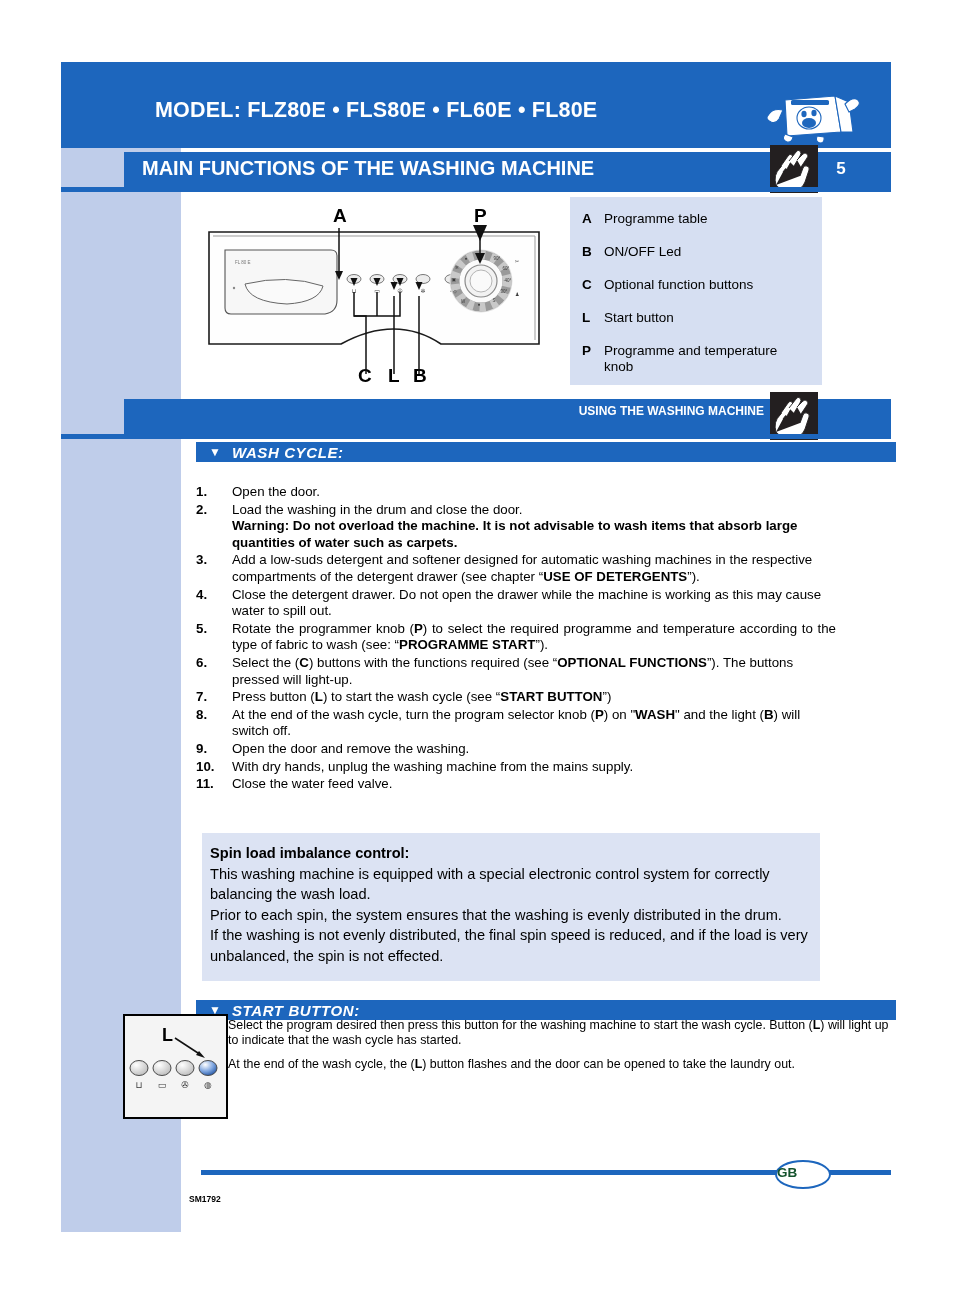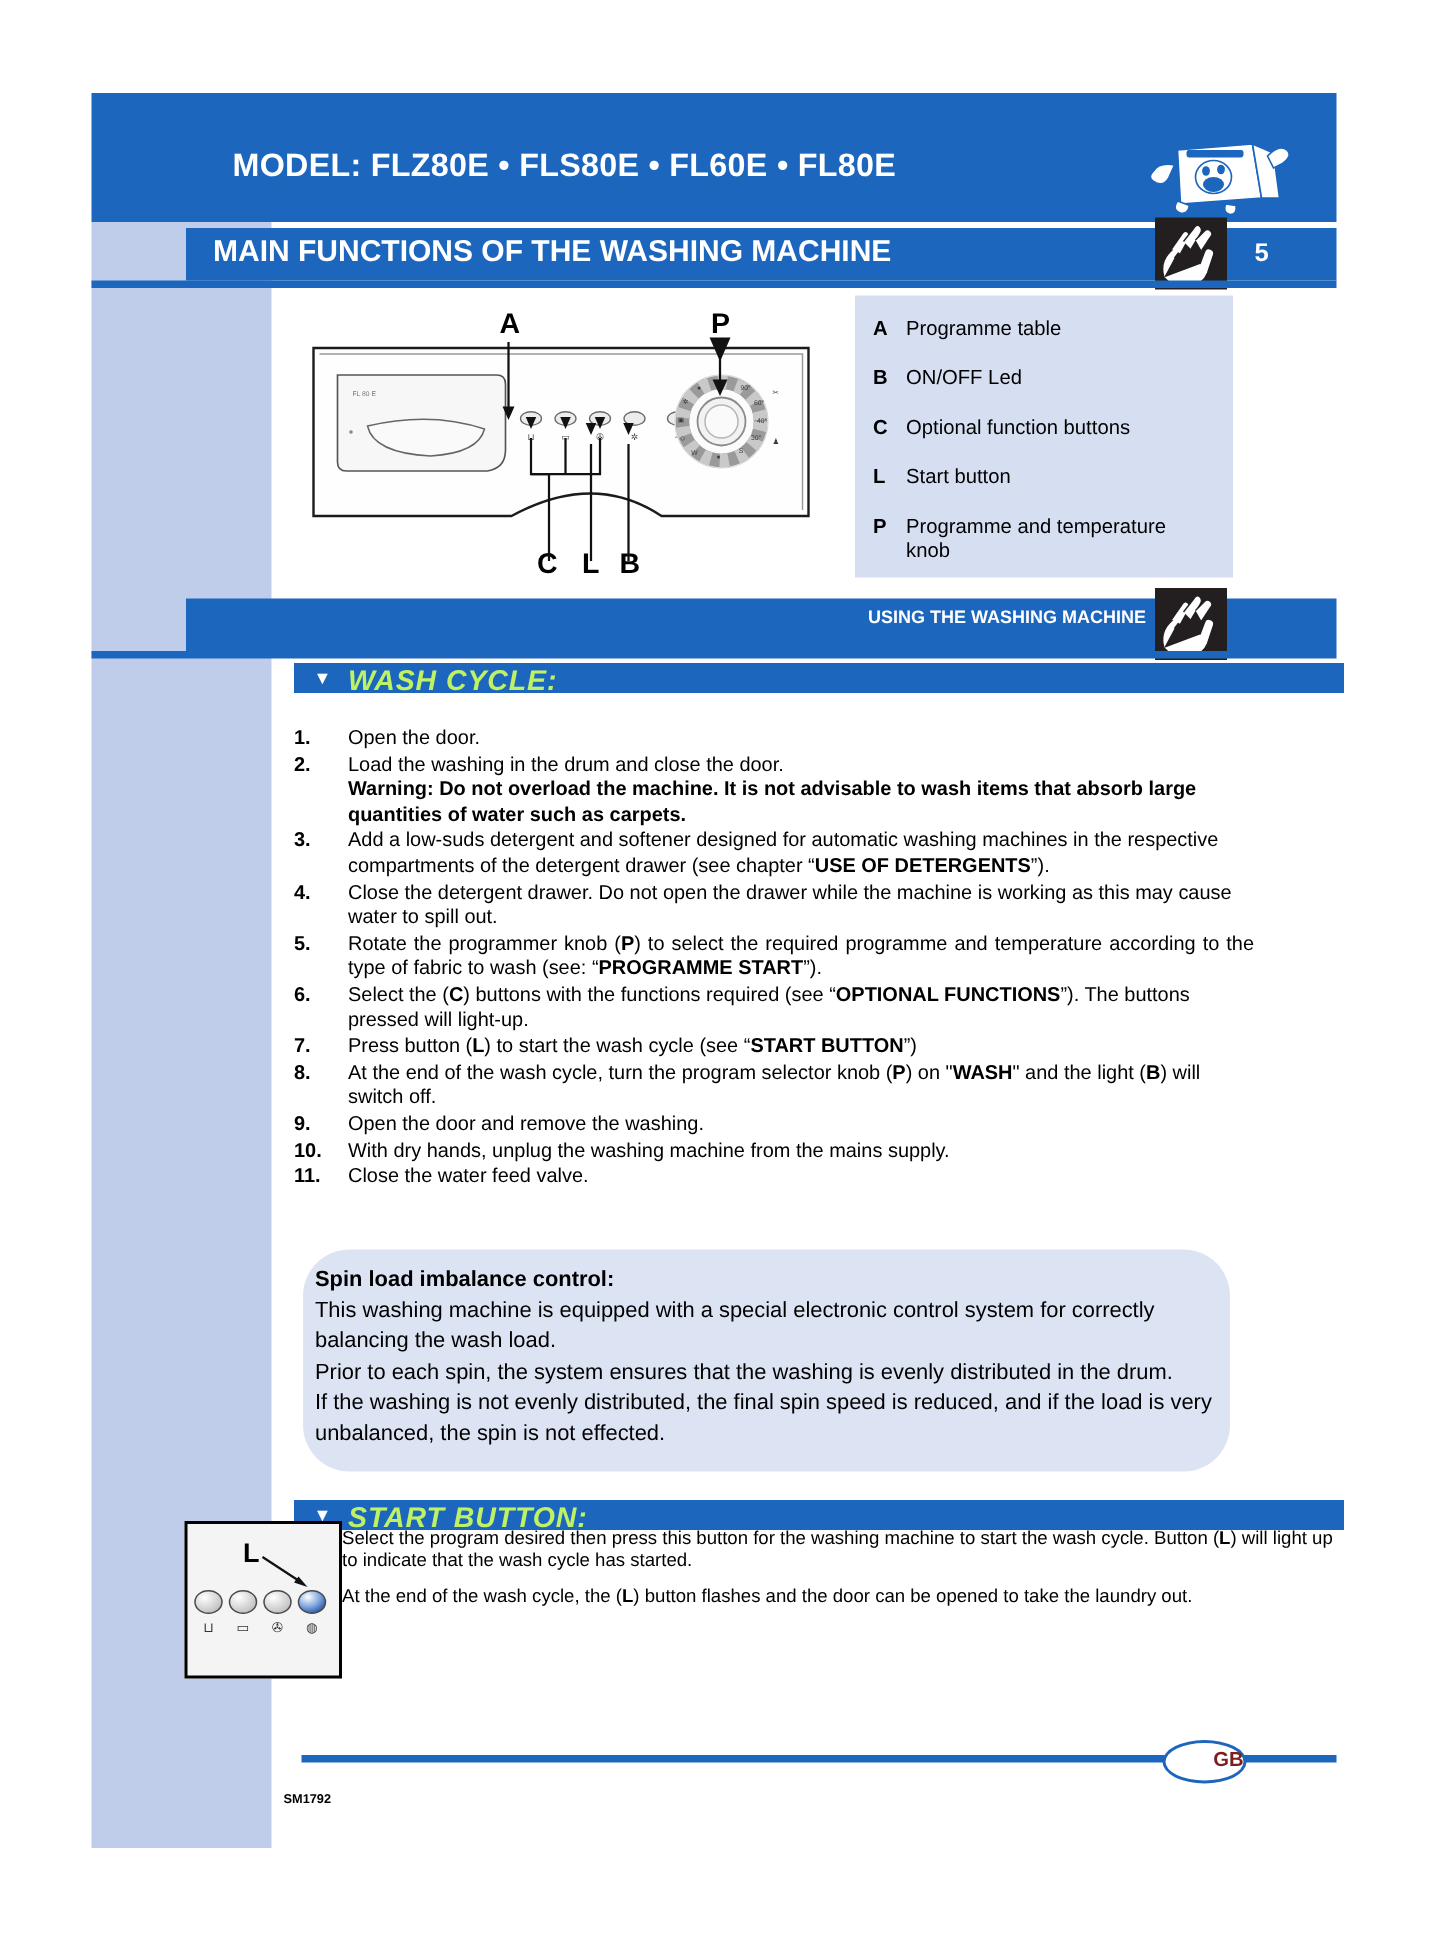--- a/index.html
+++ b/index.html
@@ -38,51 +38,51 @@
   
   .sec2-bar{position:absolute;left:124px;top:399px;width:767px;height:35px;background:#1d66bd;}
   .sec2-title{position:absolute;left:124px;top:404px;width:640px;height:26px;
     font-size:12px;font-weight:bold;color:#fff;text-align:right;white-space:nowrap;}
   .hand2{position:absolute;left:770px;top:392px;width:48px;height:48px;background:#231f20;overflow:hidden;}
   .rule2{position:absolute;left:61px;top:434px;width:830px;height:5px;background:#1d66bd;}
 
   
   .subbar{position:absolute;height:20px;background:#1d66bd;}
   .subbar .tri{position:absolute;left:13px;top:3px;color:#fff;font-size:12px;line-height:14px;}
-  .subbar .lbl{position:absolute;left:36px;top:2px;color:#bef264;font-size:19px;
+  .subbar .lbl{position:absolute;left:36px;top:2px;color:#ffffff;font-size:15px;
     font-weight:bold;font-style:italic;letter-spacing:.6px;white-space:nowrap;}
 
   
   .intro{position:absolute;left:202px;top:465px;width:700px;font-size:13.3px;
     font-weight:bold;line-height:16px;}
   ol.steps{position:absolute;left:196px;top:484px;width:640px;margin:0;padding:0;list-style:none;}
   ol.steps li{display:flex;font-size:13.3px;line-height:16.6px;margin-bottom:1px;}
   ol.steps li .num{width:36px;flex:none;font-weight:bold;}
   ol.steps li .body{flex:1;}
   ol.steps li .body.just{text-align:justify;}
   .warn{font-weight:bold;}
 
   
   .spinbox{position:absolute;left:202px;top:833px;width:618px;height:148px;background:#dce3f3;
-    padding:10px 8px 0 8px;box-sizing:border-box;font-size:14.6px;line-height:20.5px;border-radius:31px;}
+    padding:10px 8px 0 8px;box-sizing:border-box;font-size:14.6px;line-height:20.5px;}
   .spinbox .h{font-weight:bold;}
 
   
   .sbimg{position:absolute;left:123px;top:1014px;width:105px;height:105px;background:#f4f4f4;
     border:2.5px solid #000;box-sizing:border-box;}
   .sb-text{position:absolute;left:228px;top:1018px;width:674px;font-size:12.4px;line-height:15px;}
   .sb-text p{margin:0 0 9px 0;}
 
   
   .foot-rule{position:absolute;left:201px;top:1170px;width:690px;height:5px;background:#1d66bd;}
   .foot-code{position:absolute;left:189px;top:1174px;width:620px;
     font-size:8.5px;font-weight:bold;margin-top:20px;}
   .gb{position:absolute;left:775px;top:1160px;width:52px;height:25px;border:2px solid #1d66bd;
-    border-radius:50%;background:#fff;text-align:right;font-size:13.5px;font-weight:bold;
-    line-height:22px;color:#7f1d1d;}
+    border-radius:50%;background:#fff;text-align:left;font-size:13.5px;font-weight:bold;
+    line-height:22px;color:#14532d;}
 </style>
 </head>
 <body>
 
 <div class="page">
 
   <div class="side-band"></div>
 
   <div class="model-bar"></div>
   <div class="model-title">MODEL: FLZ80E • FLS80E • FL60E • FL80E</div>

